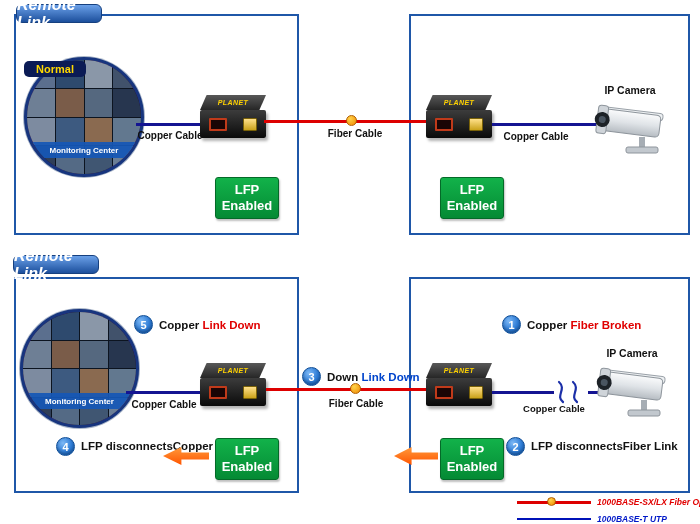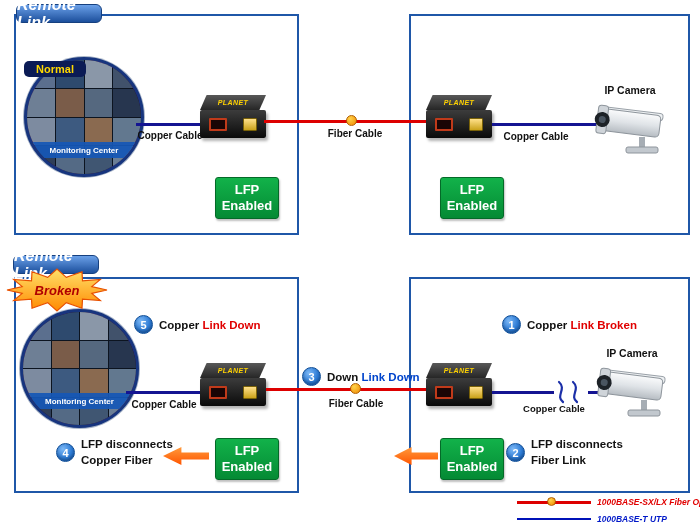--- a/index.html
+++ b/index.html
@@ -55,21 +55,21 @@
   
   .lfp{position:absolute;width:62px;height:40px;background:linear-gradient(180deg,#12b24a,#048a34);
         border:1px solid #046a28;border-radius:3px;color:#fff;font-weight:bold;font-size:13px;line-height:1.25;
         display:flex;flex-direction:column;align-items:center;justify-content:center;box-shadow:1px 2px 2px rgba(0,0,0,.25);}
 
   
   .step{position:absolute;display:flex;align-items:center;gap:6px;font-weight:bold;font-size:11.5px;color:#111;white-space:nowrap;}
   .stepnum{flex:0 0 auto;width:17px;height:17px;border-radius:50%;color:#fff;font-size:11px;font-weight:bold;
         background:radial-gradient(circle at 35% 30%,#7db8f5 0%,#2e7cd6 55%,#1356a8 100%);border:1px solid #0d4c96;
         display:flex;align-items:center;justify-content:center;box-shadow:inset 0 -2px 3px rgba(0,0,0,.25);}
-  .stack{display:flex;flex-direction:column;line-height:1.35;}
+  .stack{display:flex;flex-direction:row;line-height:1.35;}
   .red{color:#e00000;} .blue{color:#0044cc;}
 
   .arrow-left{position:absolute;background:linear-gradient(180deg,#ff9a3c,#ff5500);
         clip-path:polygon(0 50%,40% 0,40% 30%,100% 30%,100% 70%,40% 70%,40% 100%);}
 
   .camera{position:absolute;}
 
   
   .legend{position:absolute;display:flex;flex-direction:column;gap:7px;}
   .legend-row{display:flex;align-items:center;gap:6px;}
@@ -226,21 +226,21 @@
       <span class="brand">PLANET</span>
     </div>
     <div class="conv-front">
       <span class="port-sfp"></span>
       <span class="port-rj45"></span>
     </div>
   </div>
 
   <div class="step" style="left:502px;top:315px;">
     <span class="stepnum">1</span>
-    <span class="steptext"><b>Copper </b><b class="red">Link Broken</b></span>
+    <span class="steptext"><b>Copper </b><b class="red">Fiber Broken</b></span>
   </div>
 
   <div class="hline copper" style="left:492px;top:391px;width:62px;"></div>
   <div class="hline copper" style="left:588px;top:391px;width:14px;"></div>
   <div class="camera" style="left:552px;top:380px;width:34px;height:24px;">
     <svg width="34" height="24" viewBox="0 0 34 24">
       <path d="M11,22 C3,16 15,9 7,2" stroke="#1b2fa8" stroke-width="2.2" fill="none" stroke-linecap="round"></path>
       <path d="M25,22 C17,16 29,9 21,2" stroke="#1b2fa8" stroke-width="2.2" fill="none" stroke-linecap="round"></path>
     </svg>
   </div>
@@ -290,32 +290,20 @@
     <span class="steptext stack">
       <span>LFP disconnects</span>
       <span>Fiber Link</span>
     </span>
   </div>
 
   <div class="pill" style="left:16px;top:4px;">Remote Link</div>
   <div class="status-chip" style="left:24px;top:21px;margin-top:40px;">Normal</div>
 
   <div class="pill" style="left:13px;top:255px;">Remote Link</div>
-  <div class="burst-wrap" style="left:4px;top:268px;">
-    <svg width="106" height="44" viewBox="0 0 104 44">
-      <defs>
-        <linearGradient id="burstGrad" x1="0" y1="0" x2="0" y2="1">
-          <stop offset="0" stop-color="#ffe06a"></stop>
-            <stop offset="1" stop-color="#ff8a00"></stop>
-        </linearGradient>
-      </defs>
-      <polygon points="102,22 86.8,25.4 95.3,32.5 77.5,31.2 77,40.2 61.3,34.6 52,43 42.7,34.6 27,40.2 26.5,31.2 8.7,32.5 17.2,25.4 2,22 17.2,18.6 8.7,11.5 26.5,12.8 27,3.8 42.7,9.4 52,1 61.3,9.4 77,3.8 77.5,12.8 95.3,11.5 86.8,18.6" fill="url(#burstGrad)" stroke="#e85000" stroke-width="1.2"></polygon>
-    </svg>
-    <div class="burst-text">Broken</div>
-  </div>
 
   <div class="legend" style="left:517px;top:497px;">
     <div class="legend-row">
       <span class="legend-line l-fiber">
           <i class="fdot-s"></i>
         </span>
       <span class="legend-text t-red">1000BASE-SX/LX Fiber Optic</span>
     </div>
     <div class="legend-row">
       <span class="legend-line l-utp"></span>

